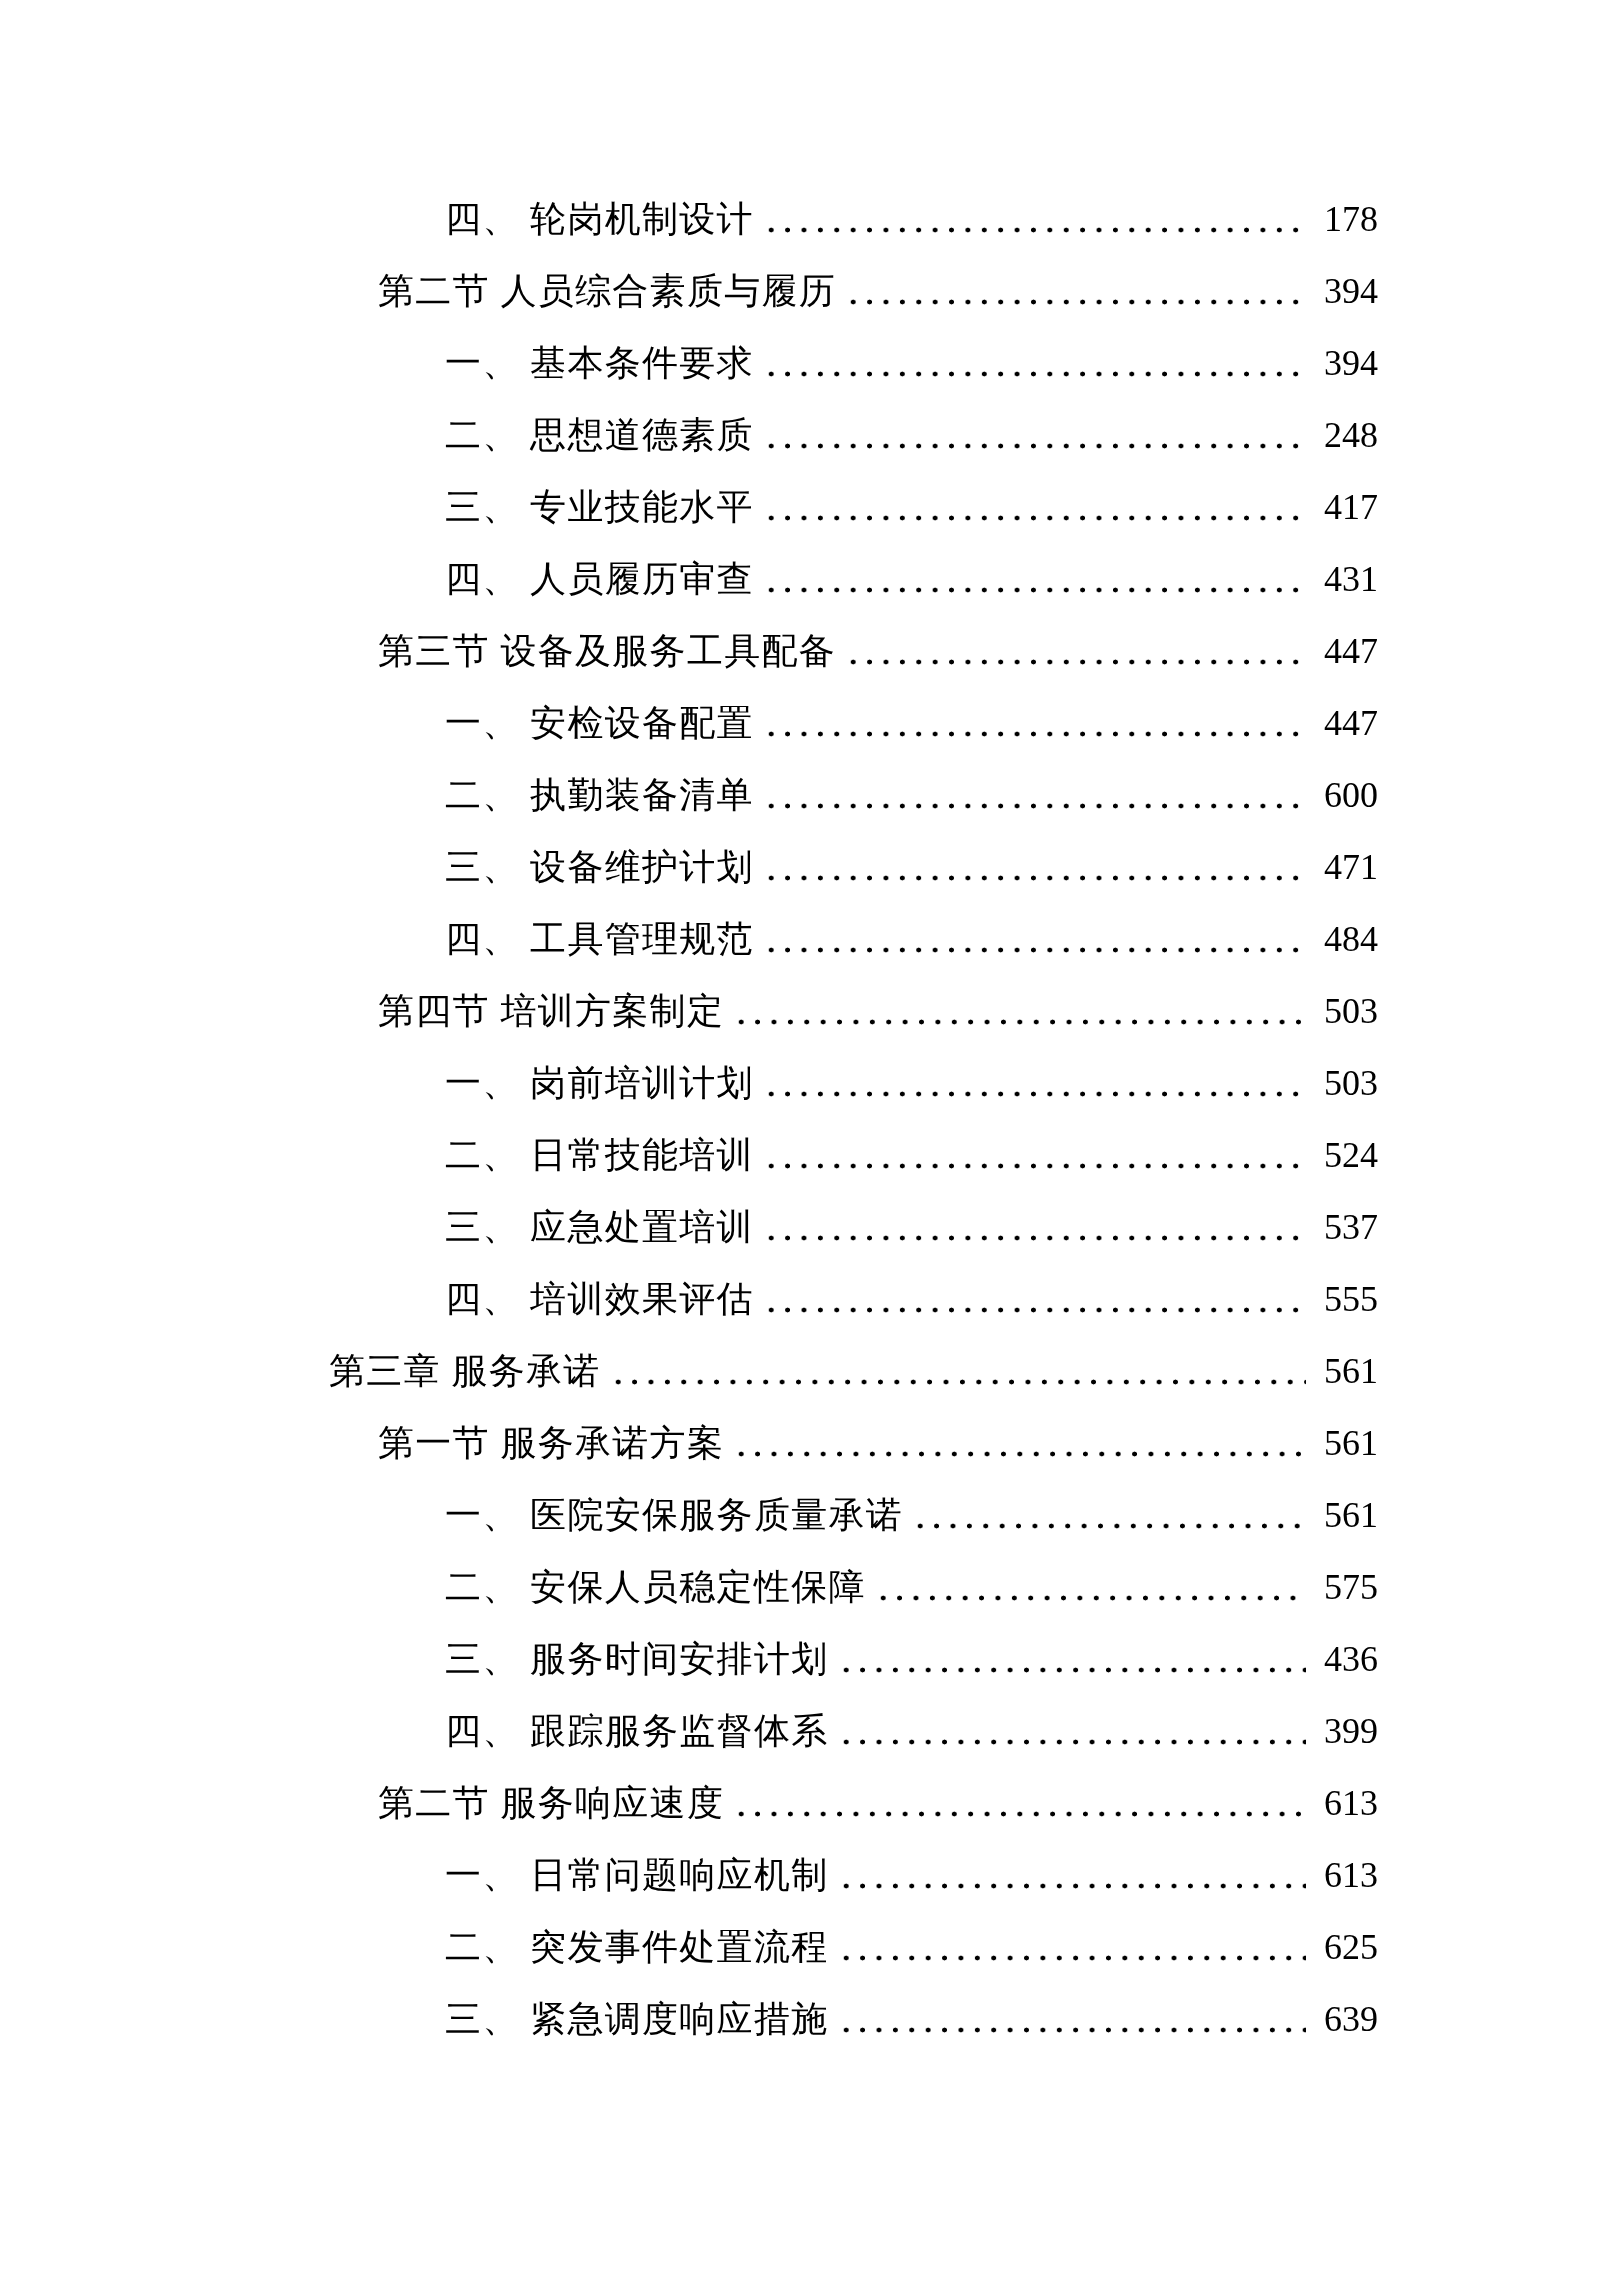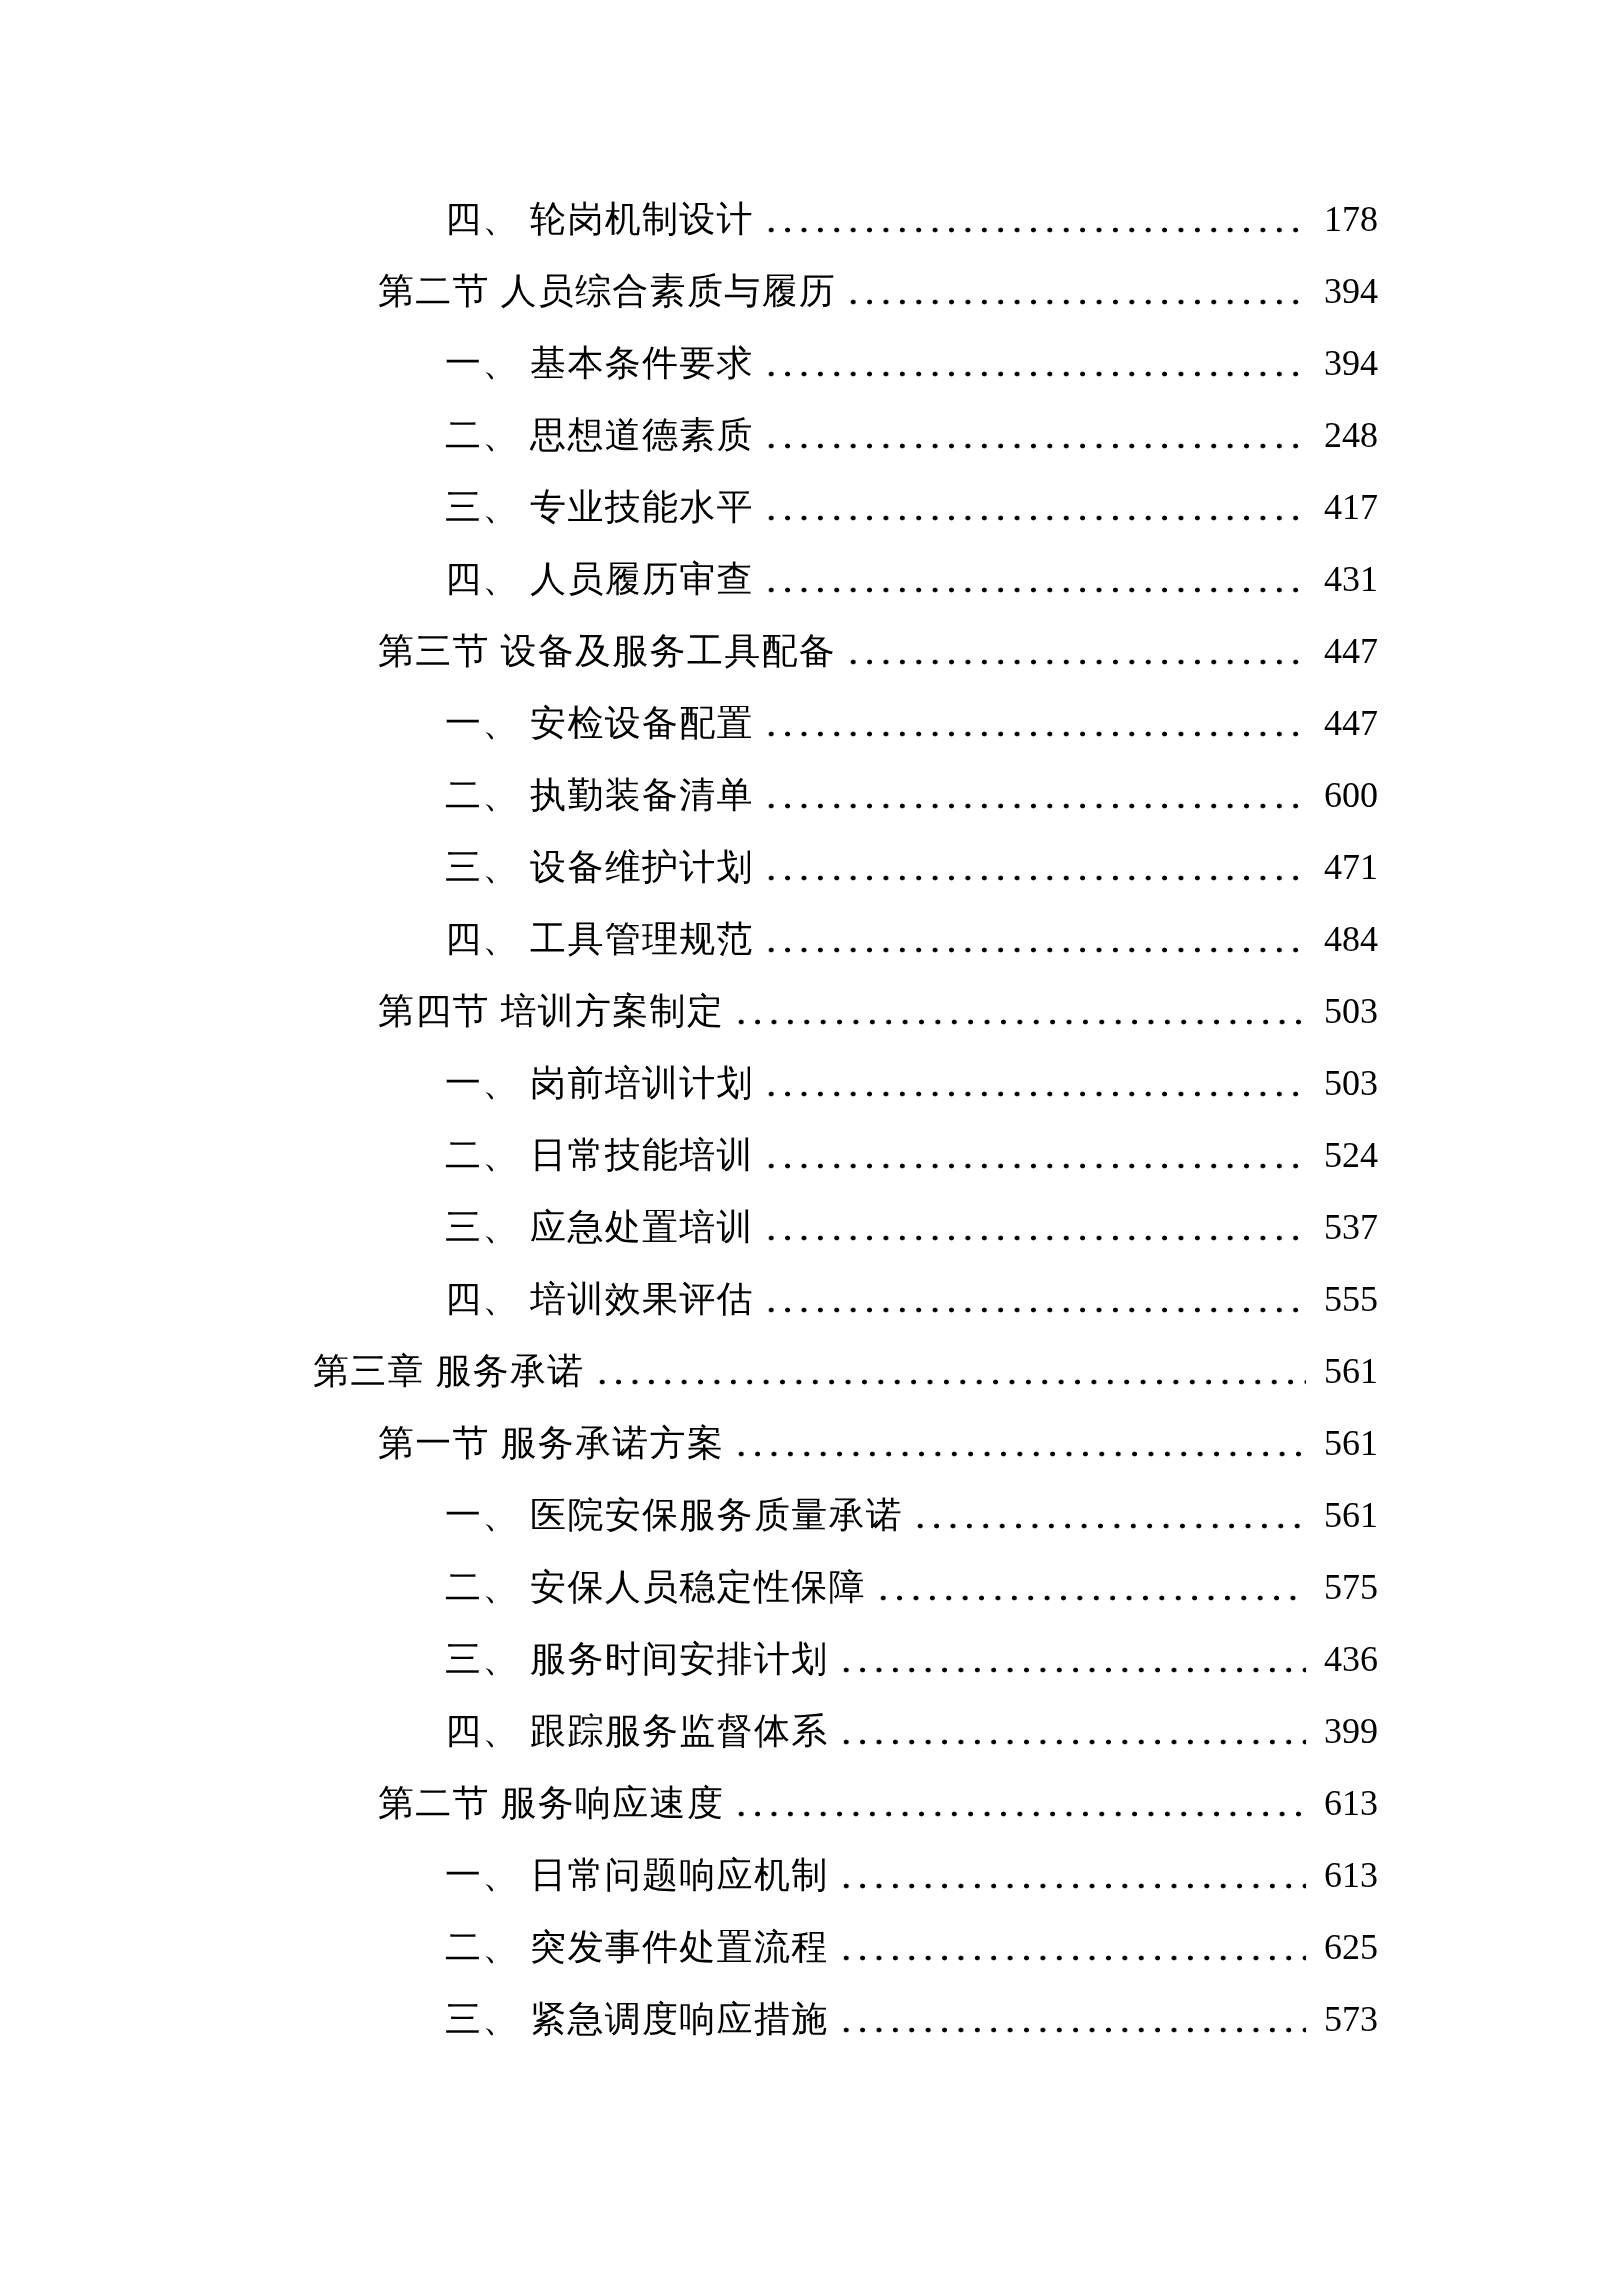--- a/index.html
+++ b/index.html
@@ -20,21 +20,21 @@
   }
   .toc-row{
     display:flex;
     align-items:center;
     height:72px;
     padding-right:245px;
     font-size:36px;
     line-height:1;
     white-space:nowrap;
   }
-  .toc-row.level-chapter{ padding-left:313px; }
+  .toc-row.level-chapter{ padding-left:313px;margin-left:16px; }
   .toc-row.level-section{ padding-left:378px;justify-content:center; }
   .toc-row.level-item{    padding-left:445px; }
   .toc-label{ margin-right:10.5px; letter-spacing:1.3px; }
   .toc-title{ letter-spacing:1.3px; }
   .dot-leader{
     flex:1 1 auto;
     min-width:26px;
     height:5.9px;
     margin:0 11.8px 0 9.2px;
     transform:translateY(11px);
@@ -201,17 +201,17 @@
       <div class="toc-row level-item">
     <span class="toc-label">二、</span>
     <span class="toc-title">突发事件处置流程</span>
     <span class="dot-leader"></span>
     <span class="page-num">625</span>
   </div>
       <div class="toc-row level-item">
     <span class="toc-label">三、</span>
     <span class="toc-title">紧急调度响应措施</span>
     <span class="dot-leader"></span>
-    <span class="page-num">573</span>
+    <span class="page-num">639</span>
   </div>
     </div>
 </div>
 
 
 </body></html>

